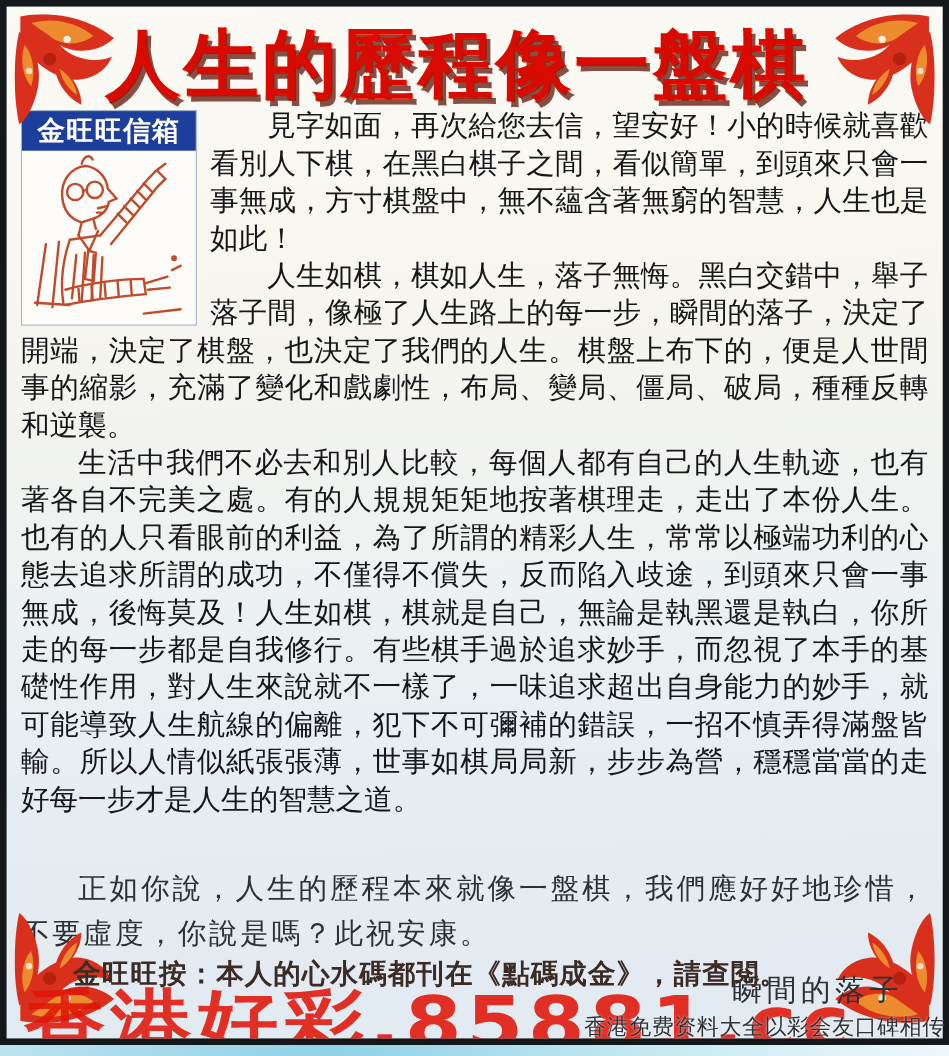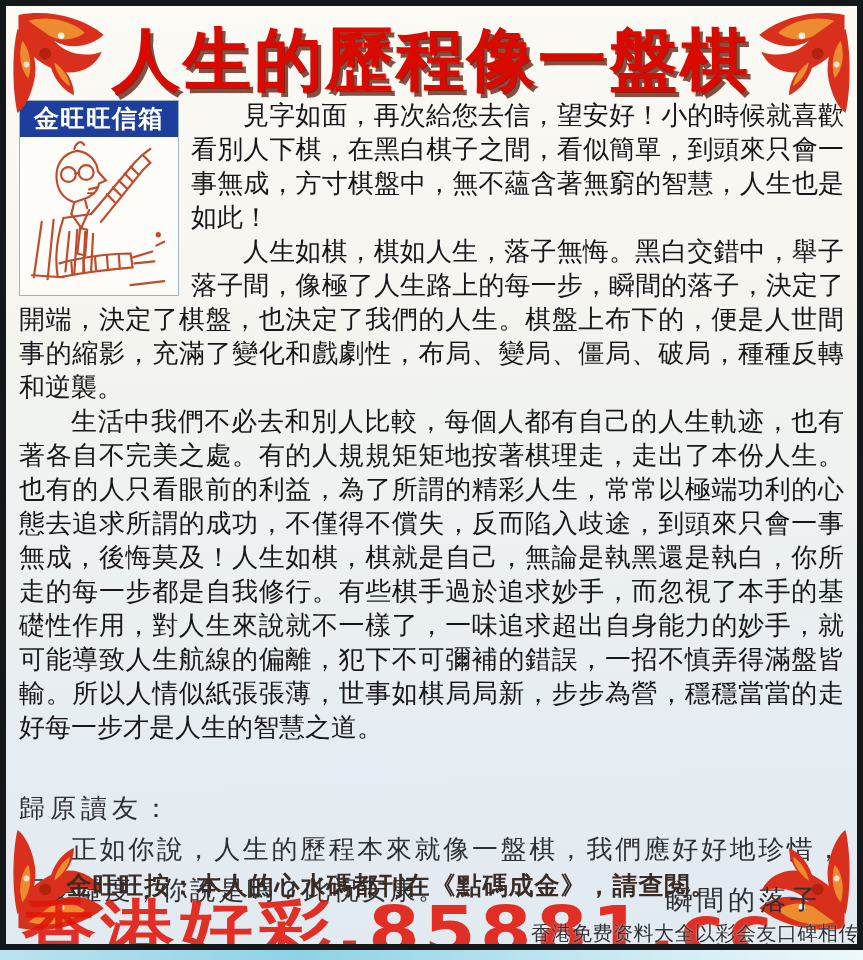--- a/index.html
+++ b/index.html
@@ -15,21 +15,21 @@
     background:linear-gradient(178deg,#fbfaf4 0%, #f6f5ef 30%, #edf1f1 55%, #e5ecf2 78%, #e2eaf1 100%);
     overflow:hidden;
   }
   .scan-strip {
     position:absolute; left:0; bottom:0; width:863px; height:10px;
     background:linear-gradient(90deg,#bce2ef 0%, #8fd2e6 35%, #c8e9f2 70%, #eef8fb 100%);
   }
   
   .title {
     position:absolute; top:8px; left:90px; right:90px; height:90px;
-    text-align:center; font-size:68px; font-weight:bold; color:#d90b00;
+    text-align:left; font-size:68px; font-weight:bold; color:#d90b00;
     letter-spacing:3px; line-height:90px; white-space:nowrap; z-index:2;
     text-shadow:4px 5px 0 rgba(96,20,8,0.75), 1px 1px 0 #ff5a40;
     font-family:"DejaVu Serif", serif;
   }
   
   .corner { position:absolute; width:112px; height:104px; z-index:3; }
   .corner svg { width:100%; height:100%; }
   .corner.tl { top:7px;  left:7px; }
   .corner.tr { top:7px;  right:7px;  transform:scaleX(-1); }
   .corner.bl { bottom:14px; left:7px;  transform:scaleY(-1); }
@@ -41,21 +41,21 @@
     font-size:26px; line-height:34px; color:#17171a; text-align:justify;
   }
   .letter p { margin:0; text-indent:2em; }
   .letter p.salutation { text-indent:0; }
   .logo-box {
     float:left; width:160px; height:196px; margin:2px 12px 4px 0;
     border:1px solid #9eb4c6; background:#fdfcf8;
   }
   .logo-head {
     height:36px; background:#1e3e9c; color:#ffffff; text-align:center;
-    font-family:Liberation Serif, serif; font-weight:bold; font-size:25px;
+    font-family:Liberation Sans, sans-serif; font-weight:bold; font-size:25px;
     line-height:36px; letter-spacing:1px;
   }
   .mascot { width:158px; height:158px; display:block; }
   .sign-student {
     position:absolute; top:744px; right:26px; z-index:2;
     font-size:27px; font-weight:bold; color:#17171a; letter-spacing:1px;
   }
   
   .reply {
     position:absolute; top:782px; left:13px; right:13px; height:126px;
@@ -185,21 +185,20 @@
       </svg>
     </div>
     <p>見字如面，再次給您去信，望安好！小的時候就喜歡看別人下棋，在黑白棋子之間，看似簡單，到頭來只會一事無成，方寸棋盤中，無不蘊含著無窮的智慧，人生也是如此！</p>
     <p>人生如棋，棋如人生，落子無悔。黑白交錯中，舉子落子間，像極了人生路上的每一步，瞬間的落子，決定了開端，決定了棋盤，也決定了我們的人生。棋盤上布下的，便是人世間事的縮影，充滿了變化和戲劇性，布局、變局、僵局、破局，種種反轉和逆襲。</p>
     <p>生活中我們不必去和別人比較，每個人都有自己的人生軌迹，也有著各自不完美之處。有的人規規矩矩地按著棋理走，走出了本份人生。也有的人只看眼前的利益，為了所謂的精彩人生，常常以極端功利的心態去追求所謂的成功，不僅得不償失，反而陷入歧途，到頭來只會一事無成，後悔莫及！人生如棋，棋就是自己，無論是執黑還是執白，你所走的每一步都是自我修行。有些棋手過於追求妙手，而忽視了本手的基礎性作用，對人生來說就不一樣了，一味追求超出自身能力的妙手，就可能導致人生航線的偏離，犯下不可彌補的錯誤，一招不慎弄得滿盤皆輸。所以人情似紙張張薄，世事如棋局局新，步步為營，穩穩當當的走好每一步才是人生的智慧之道。</p>
     <p>祝金老師身體安康，萬事如意！</p>
   </div>
 
 
   <div class="reply">
-    <p class="salutation">歸原讀友：</p>
     <p>正如你說，人生的歷程本來就像一盤棋，我們應好好地珍惜，不要虛度，你說是嗎？此祝安康。</p>
   </div>
   <div class="sign-master">瞬間的落子</div>
 
   <div class="note">金旺旺按：本人的心水碼都刊在《點碼成金》，請查閱。</div>
 
   <div class="watermark">香港好彩.85881.cc</div>
 
 </div>
 

